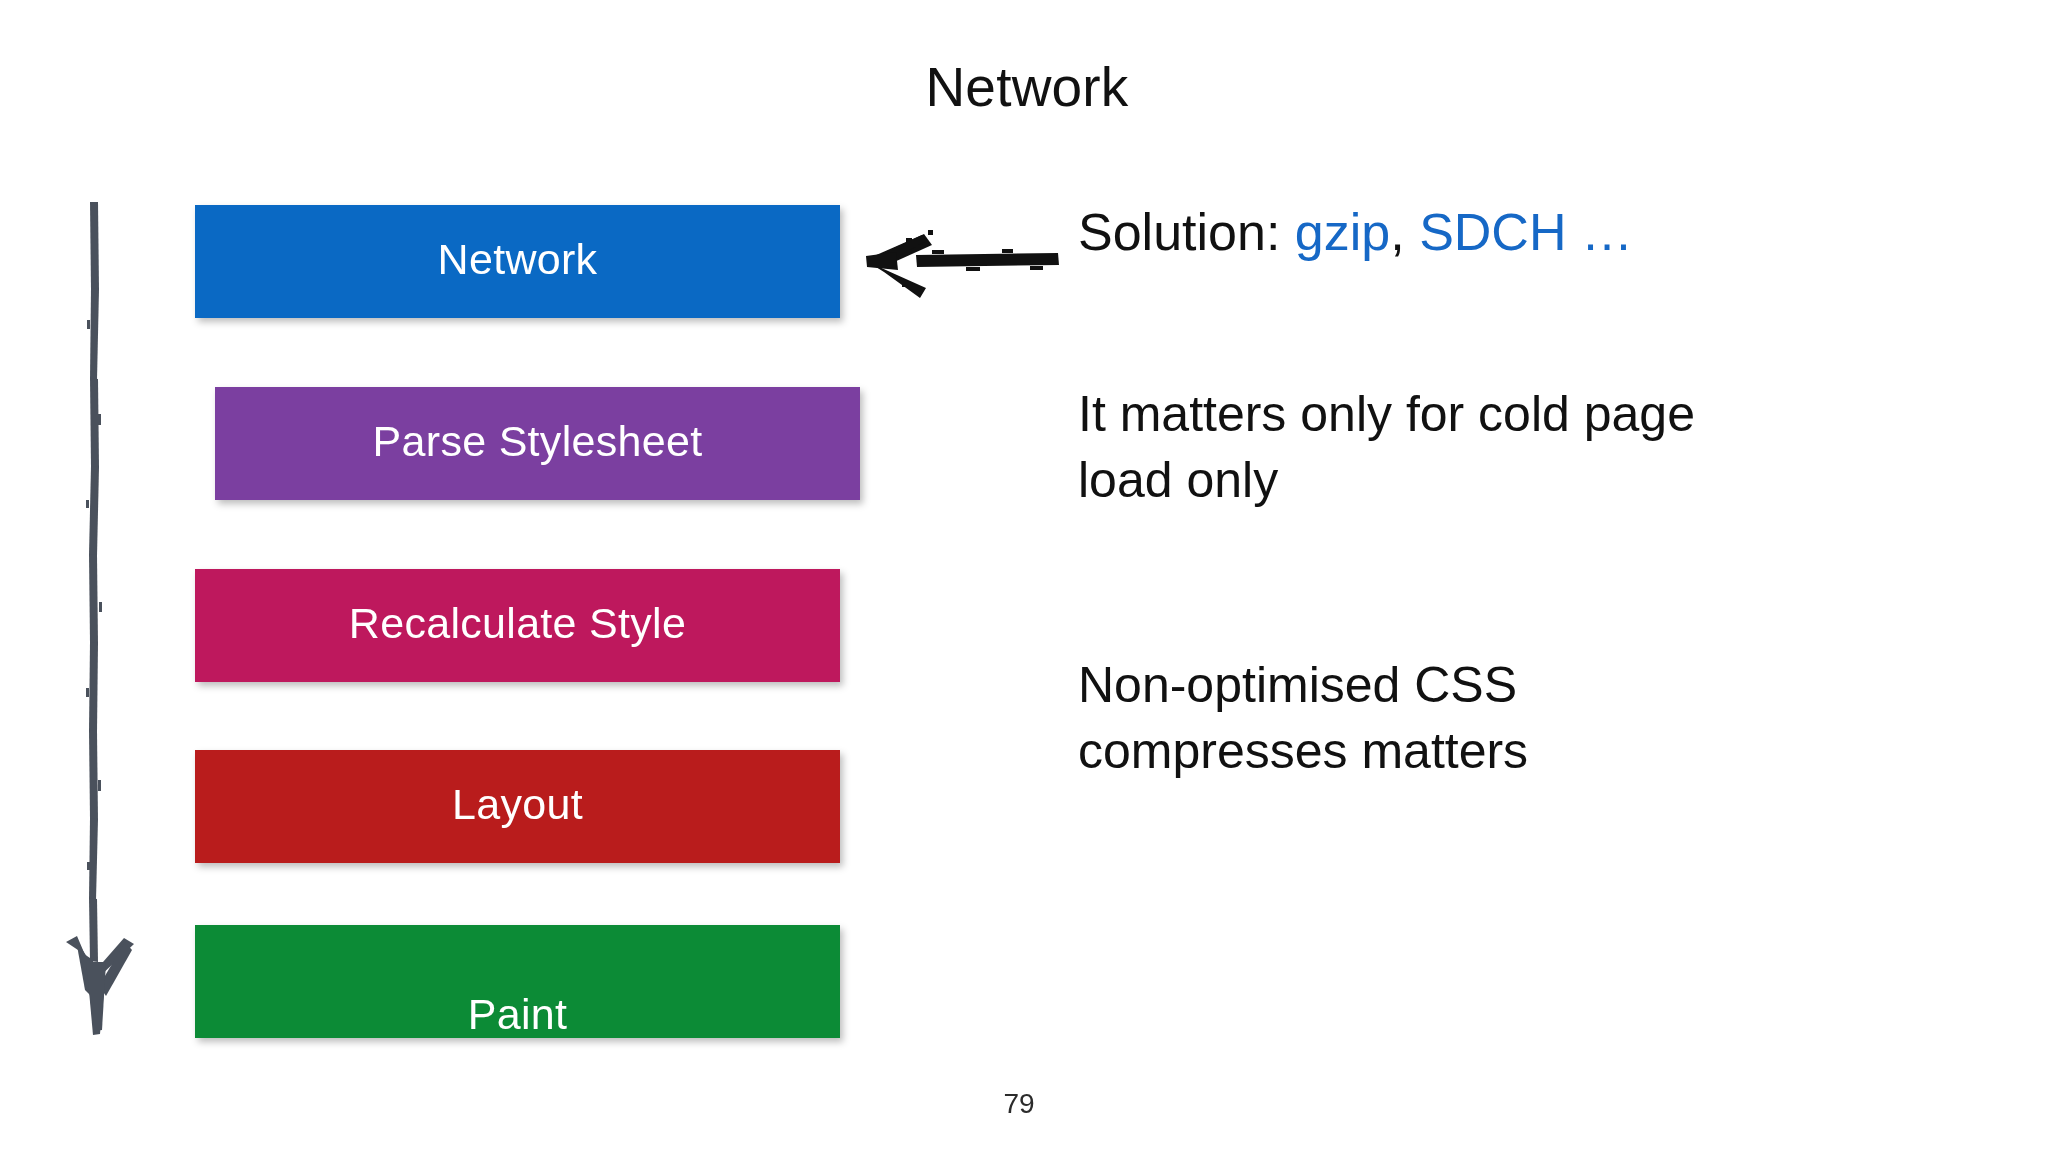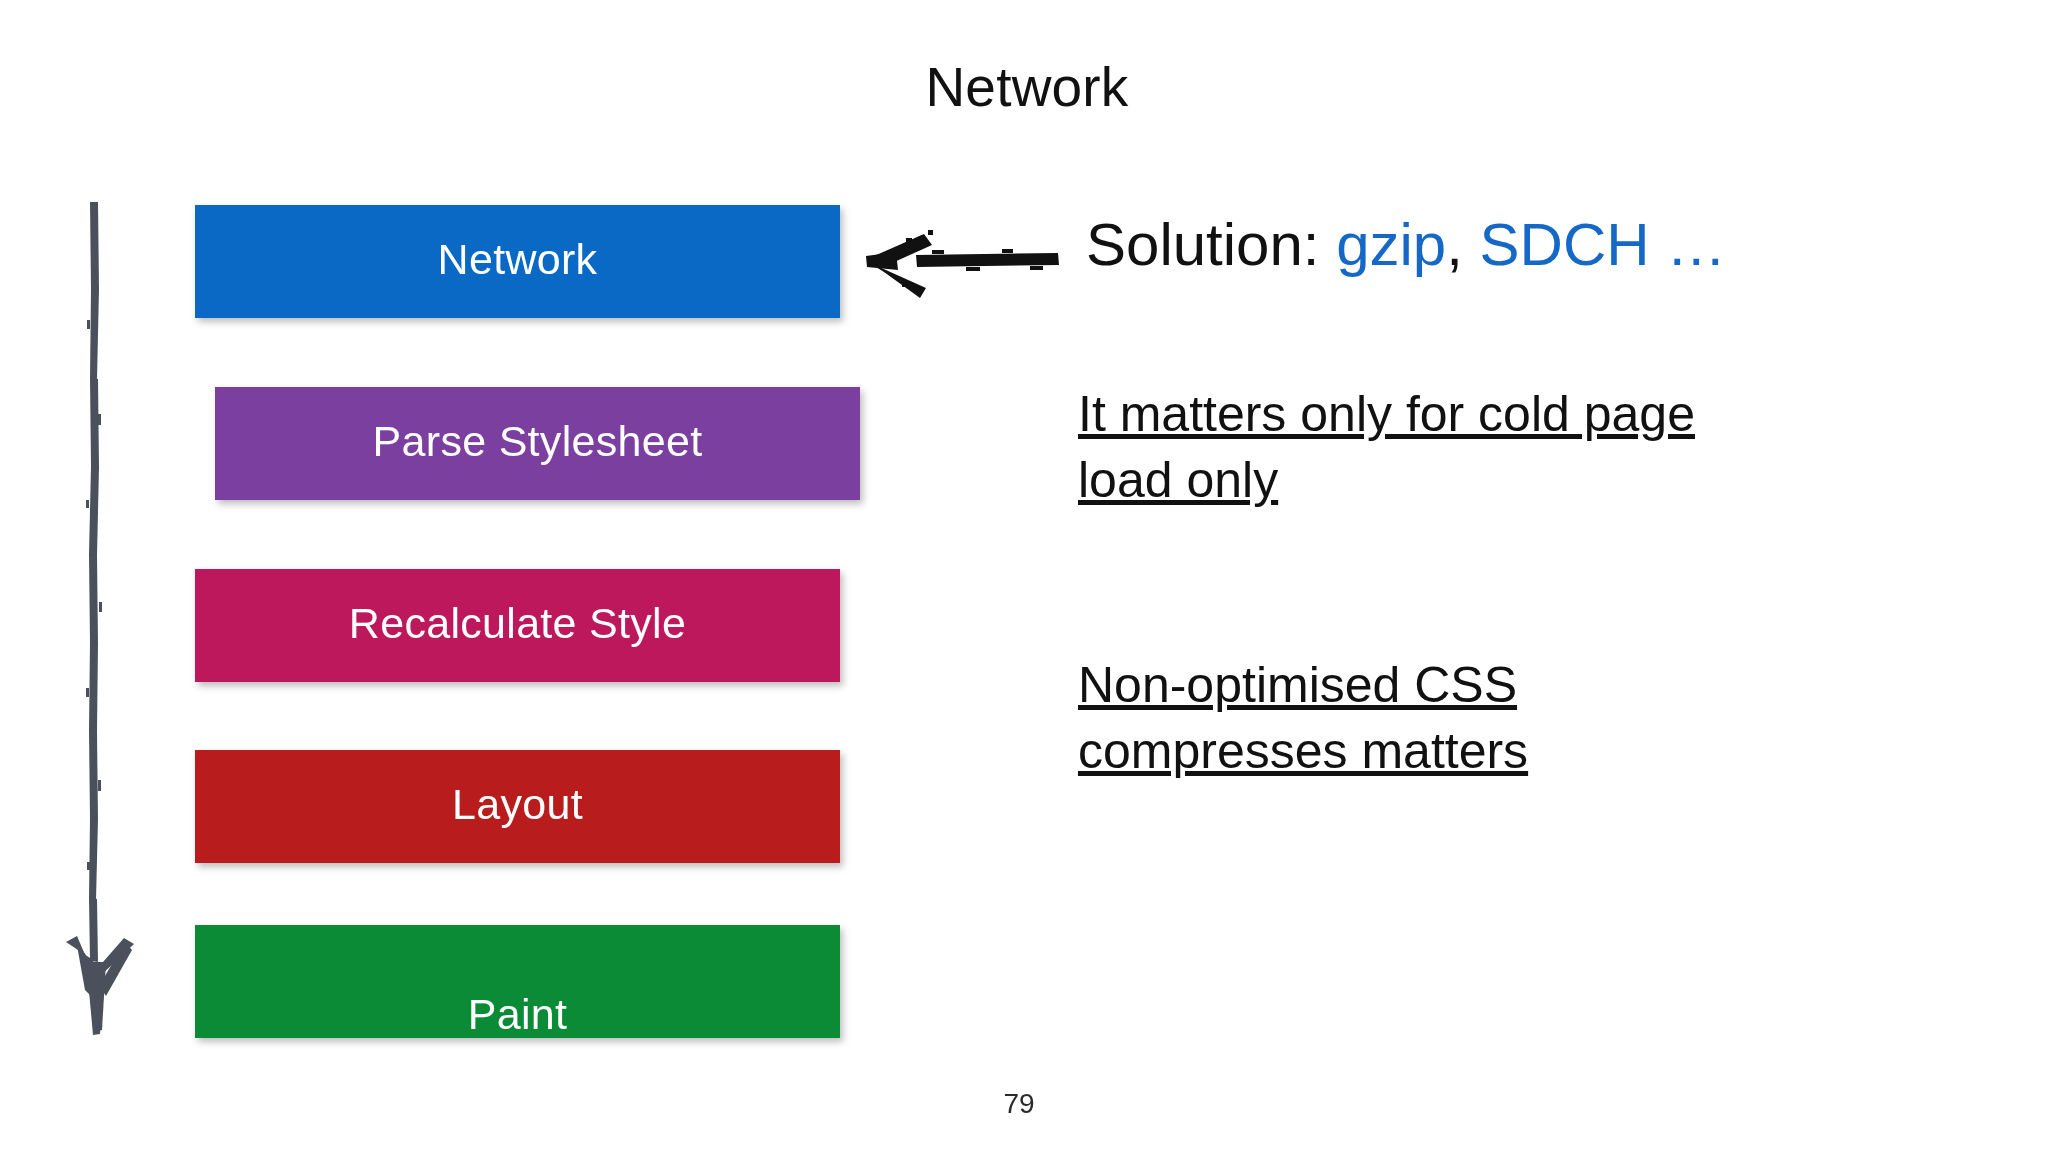--- a/index.html
+++ b/index.html
@@ -88,37 +88,36 @@
   .pointer-arrow svg { display: block; }
 
   
   .content {
     position: absolute;
     left: 1078px;
     top: 205px;
     width: 900px;
   }
   .headline {
-    font-size: 60px;
+    font-size: 52px;
     line-height: 1.05;
     font-weight: 400;
     color: #111111;
     white-space: nowrap;
-    margin: 8px;
+    margin: 0;
   }
   .headline .accent { color: #1668c6; }
 
   .body-para {
     font-size: 50px;
     line-height: 1.32;
     font-weight: 400;
     color: #111111;
     margin: 0;
     max-width: 720px;
-    text-decoration: underline;
   }
   .para-1 { position: absolute; left: 0; top: 176px; }
   .para-2 { position: absolute; left: 0; top: 447px; }
 
   
   .page-number {
     position: absolute;
     left: 0;
     top: 1088px;
     width: 2048px;

